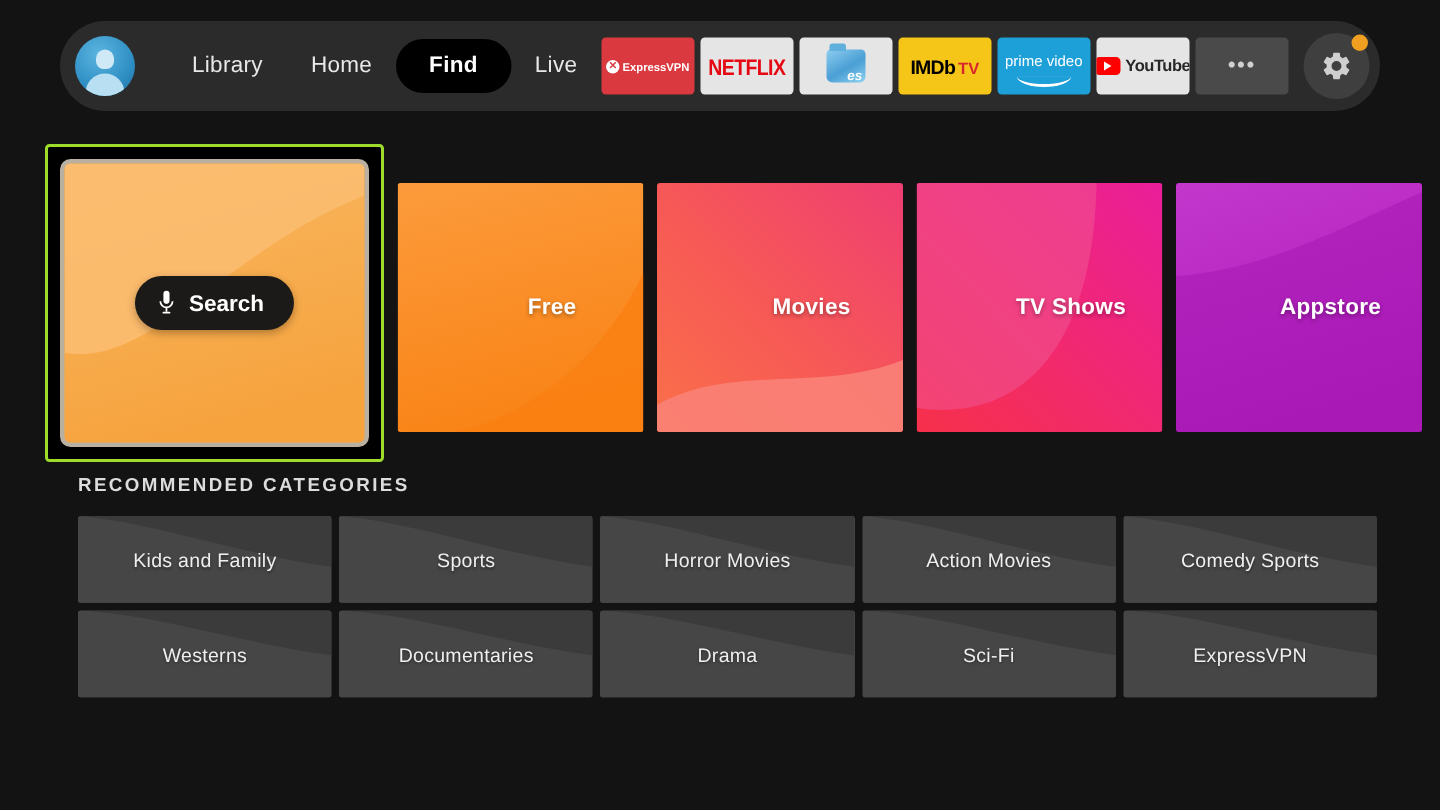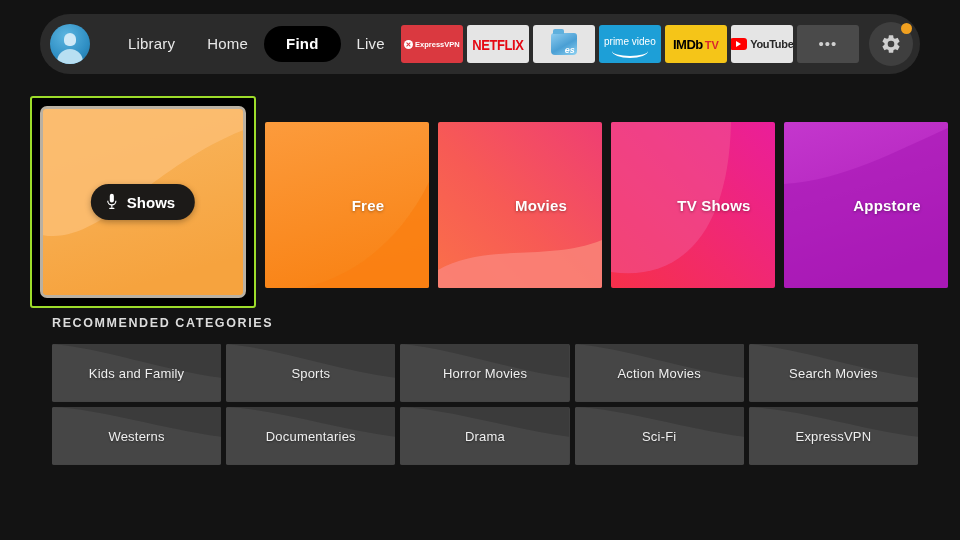--- a/index.html
+++ b/index.html
@@ -330,31 +330,31 @@
       </div>
 
       <div class="app-tile app-white">
         <span class="nflx-txt">NETFLIX</span>
       </div>
 
       <div class="app-tile app-white">
         <span class="es-folder"></span>
       </div>
 
+      <div class="app-tile app-imdb">
+        <span class="imdb-txt">
+          <span class="imdb-main">IMDb</span>
+          <span class="imdb-tv">TV</span>
+        </span>
+      </div>
+
       <div class="app-tile app-prime">
         <span>
           <span class="prime-txt">prime video</span>
           <span class="prime-swoosh"></span>
-        </span>
-      </div>
-
-      <div class="app-tile app-imdb">
-        <span class="imdb-txt">
-          <span class="imdb-main">IMDb</span>
-          <span class="imdb-tv">TV</span>
         </span>
       </div>
 
       <div class="app-tile app-white">
         <span class="yt-wrap">
           <span class="yt-play"></span>
           <span class="yt-txt">YouTube</span>
         </span>
       </div>
 
@@ -389,21 +389,21 @@
         </svg>
         <div id="search-btn">
           <span class="mic">
             <svg viewBox="0 0 24 30">
               <rect x="8.5" y="1" width="7" height="15" rx="3.5" fill="#ffffff"></rect>
               <path d="M5 13 a7 7 0 0 0 14 0" stroke="#ffffff" stroke-width="2" fill="none"></path>
               <rect x="11" y="20" width="2" height="5" fill="#ffffff"></rect>
               <rect x="7.5" y="25" width="9" height="2" rx="1" fill="#ffffff"></rect>
             </svg>
           </span>
-          <span class="txt">Shows</span>
+          <span class="txt">Search</span>
         </div>
       </div>
     </div>
 
     <div class="gap"></div>
 
     <div class="tile-slot" style="margin-top:26px">
       <div class="tile">
         <svg class="wave" viewBox="0 0 164 166" preserveAspectRatio="none">
           <defs>
@@ -511,21 +511,21 @@
         <path d="M170 0 L170 34 C 110 26, 50 4, 0 0 Z" fill="#3b3b3b"></path>
       </svg>
       <span>Action Movies</span>
     </div>
 
     <div class="cat">
       <svg class="cwave" viewBox="0 0 170 58" preserveAspectRatio="none">
         <rect width="170" height="58" fill="#464646"></rect>
         <path d="M170 0 L170 34 C 110 26, 50 4, 0 0 Z" fill="#3b3b3b"></path>
       </svg>
-      <span>Search Movies</span>
+      <span>Comedy Sports</span>
     </div>
 
     <div class="cat row2">
       <svg class="cwave" viewBox="0 0 170 58" preserveAspectRatio="none">
         <rect width="170" height="58" fill="#464646"></rect>
         <path d="M170 0 L170 30 C 110 22, 50 2, 0 0 Z" fill="#3b3b3b"></path>
       </svg>
       <span>Westerns</span>
     </div>
 

